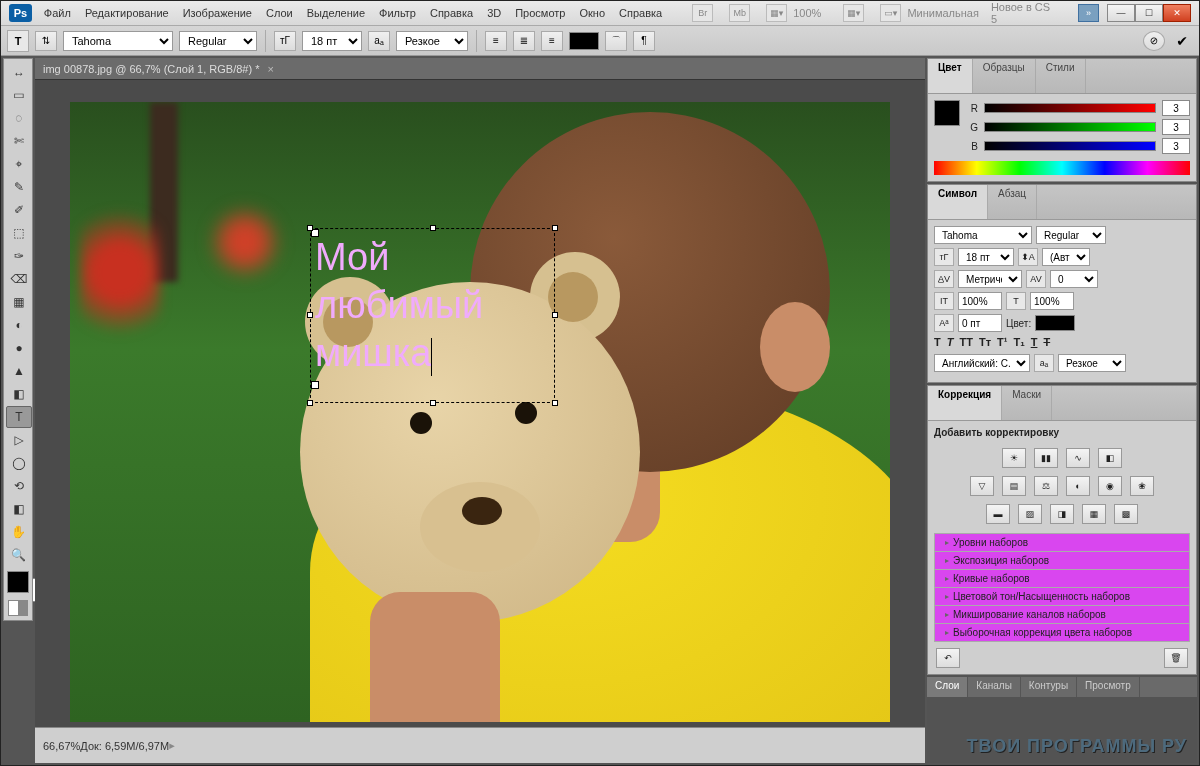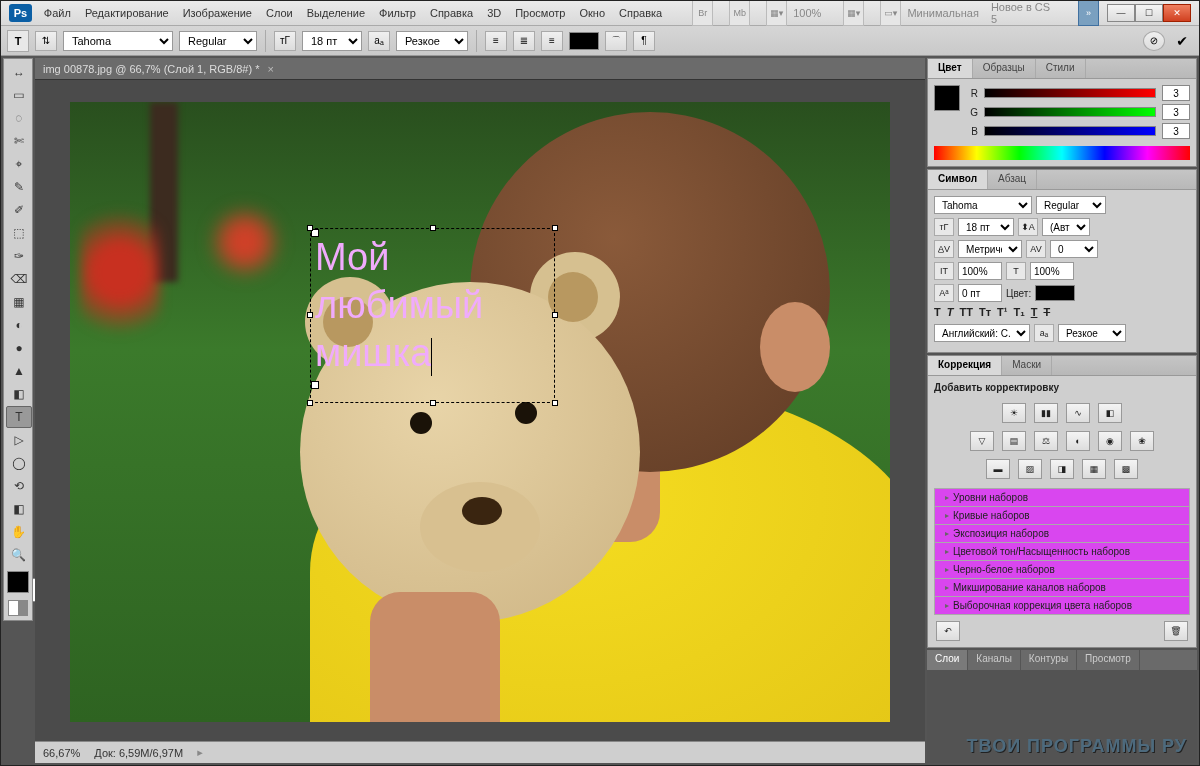--- a/index.html
+++ b/index.html
@@ -2,21 +2,21 @@
 <html><head>
 <meta charset="utf-8">
 <style>
 * { box-sizing: border-box; margin: 0; padding: 0; font-family: Tahoma, sans-serif; }
 body { width: 1200px; height: 766px; background: #555; overflow: hidden; position: relative; border: 1px solid #222;}
 
 .menubar { height: 25px; background: linear-gradient(#eaeaea,#d9d9d9); display: flex; align-items: center; padding: 0 8px; border-bottom: 1px solid #aaa; font-size: 11px; color: #333; }
 .menubar .logo { width: 24px; height: 18px; background: #0b5fa5; color: #fff; font-weight: bold; display: flex; align-items: center; justify-content: center; border-radius: 3px; margin-right: 12px; font-size: 11px;}
 .menubar .mitem { margin-right: 14px; cursor: default; }
 .menubar .spacer { flex: 1; }
-.menubar .mbtn { width: 22px; height: 26px; border: 1px solid #bbb; margin-left: 16px; background: #e6e6e6; display:flex;align-items:center;justify-content:center;font-size:9px;color:#888;}
+.menubar .mbtn { width: 22px; height: 18px; border: 1px solid #bbb; margin-left: 16px; background: #e6e6e6; display:flex;align-items:center;justify-content:center;font-size:9px;color:#888;}
 .menubar .zoom { margin: 0 6px; font-size: 11px; color: #888; }
 .menubar .right-label { font-size: 11px; color: #888; margin: 0 6px;}
 .menubar .wbtns { display:flex; margin-left:8px;}
 .menubar .wbtn { width:28px;height:18px;border:1px solid #888;background:linear-gradient(#f5f5f5,#ddd);display:flex;align-items:center;justify-content:center;font-size:9px;}
 .menubar .wbtn.close{background:linear-gradient(#f08060,#d04020);color:#fff;border-color:#a02000;}
 
 .optbar { height: 30px; background: linear-gradient(#d6d6d6,#c9c9c9); border-bottom: 1px solid #999; display:flex; align-items:center; padding:0 6px; gap:6px; font-size:11px;}
 .optbar .ticon{width:22px;height:22px;border:1px solid #aaa;background:#e8e8e8;display:flex;align-items:center;justify-content:center;font-weight:bold;}
 .optbar select,.optbar input{font-size:11px;height:20px;border:1px solid #999;background:#fff;padding:0 4px;}
 .optbar .sep{width:1px;height:22px;background:#aaa;margin:0 2px;}
@@ -53,26 +53,26 @@
 .canvas .snout{position:absolute;left:350px;top:380px;width:120px;height:90px;border-radius:50%;background:#d8c090;}
 .canvas .nose{position:absolute;left:392px;top:395px;width:40px;height:28px;border-radius:50%;background:#3a2510;}
 .canvas .arm{position:absolute;left:300px;bottom:0;width:130px;height:130px;background:#c98d68;border-radius:30px 30px 0 0;}
 
 .txtbox{position:absolute;left:240px;top:126px;width:245px;height:175px;border:1px dashed #000;}
 .txtbox::before,.txtbox::after{content:"";position:absolute;width:6px;height:6px;background:#fff;border:1px solid #000;}
 .txtbox .h{position:absolute;width:6px;height:6px;background:#fff;border:1px solid #000;}
 .txtbox .txt{font-size:38px;line-height:48px;color:#f0abfc;padding:4px;font-family:Tahoma;}
 .txtbox .cursor{display:inline-block;width:1px;height:38px;background:#000;vertical-align:middle;}
 
-.status{position:absolute;left:0;right:0;bottom:0;height:22px;background:#cfcfcf;border-top:1px solid #888;display:flex;align-items:center;font-size:11px;color:#333;padding:0 8px;gap:14px;}
+.status{position:absolute;left:0;right:0;bottom:0;height:36px;background:#cfcfcf;border-top:1px solid #888;display:flex;align-items:center;font-size:11px;color:#333;padding:0 8px;}
 .status .flex{flex:1;}
 
 .panels{position:absolute;right:2px;top:57px;width:270px;bottom:2px;background:#535353;display:flex;flex-direction:column;}
 .panelgroup{background:#cfcfcf;border:1px solid #888;margin-bottom:2px;font-size:10px;}
-.panelgroup .tabs{height:20px;background:linear-gradient(#c5c5c5,#b8b8b8);display:flex;border-bottom:1px solid #999;}
+.panelgroup .tabs{height:35px;background:linear-gradient(#c5c5c5,#b8b8b8);display:flex;border-bottom:1px solid #999;}
 .panelgroup .tab{padding:3px 10px;font-size:10px;color:#444;border-right:1px solid #aaa;}
 .panelgroup .tab.active{background:#d9d9d9;font-weight:bold;color:#000;}
 .panelgroup .body{padding:6px;font-size:10px;color:#222;}
 .rgb .row{display:flex;align-items:center;gap:6px;margin-bottom:3px;}
 .rgb .label{width:12px;text-align:right;}
 .rgb .slider{flex:1;height:10px;border:1px solid #888;position:relative;}
 .rgb .slider.r{background:linear-gradient(90deg,#000,#f00);}
 .rgb .slider.g{background:linear-gradient(90deg,#000,#0f0);}
 .rgb .slider.b{background:linear-gradient(90deg,#000,#00f);}
 .rgb .val{width:28px;height:16px;border:1px solid #888;background:#fff;text-align:center;font-size:10px;}
@@ -331,24 +331,23 @@
       </div>
       <div class="icons">
         <div class="ic">▬</div>
         <div class="ic">▨</div>
         <div class="ic">◨</div>
         <div class="ic">▦</div>
         <div class="ic">▩</div>
       </div>
       <div style="height:6px"></div>
       <div class="listitem">Уровни наборов</div>
+      <div class="listitem">Экспозиция наборов</div>
       <div class="listitem">Кривые наборов</div>
-      <div class="listitem">Экспозиция наборов</div>
       <div class="listitem">Цветовой тон/Насыщенность наборов</div>
-      <div class="listitem">Черно-белое наборов</div>
       <div class="listitem">Микширование каналов наборов</div>
       <div class="listitem">Выборочная коррекция цвета наборов</div>
       <div style="display:flex;justify-content:space-between;padding:6px 2px 0;">
         <span class="ic">↶</span>
         <span class="ic">🗑</span>
       </div>
     </div>
   </div>
 
   <div class="layers">

